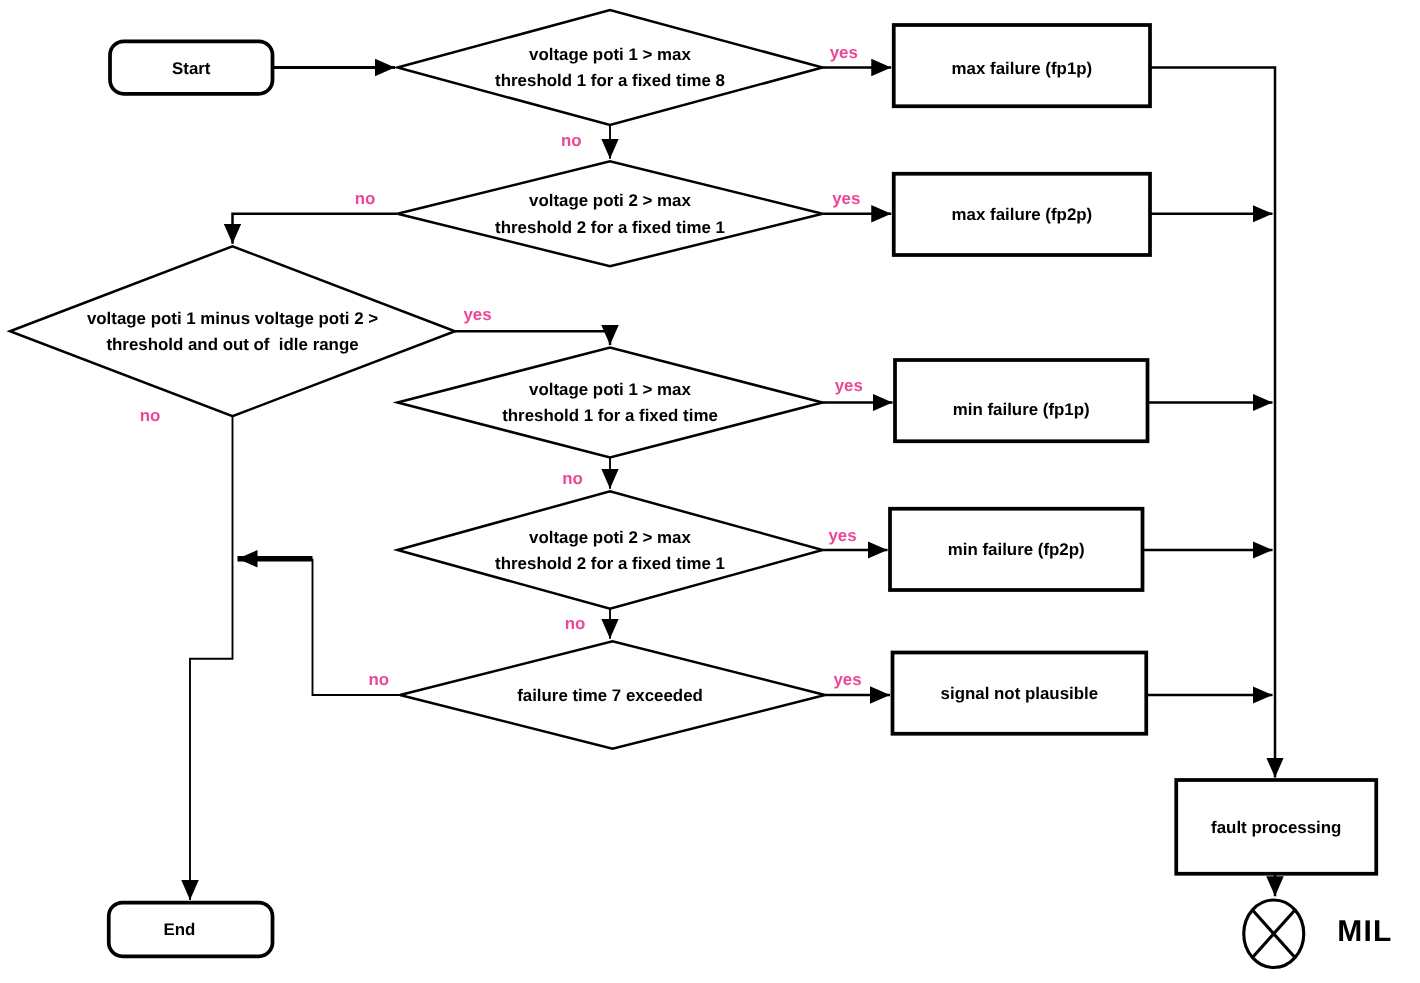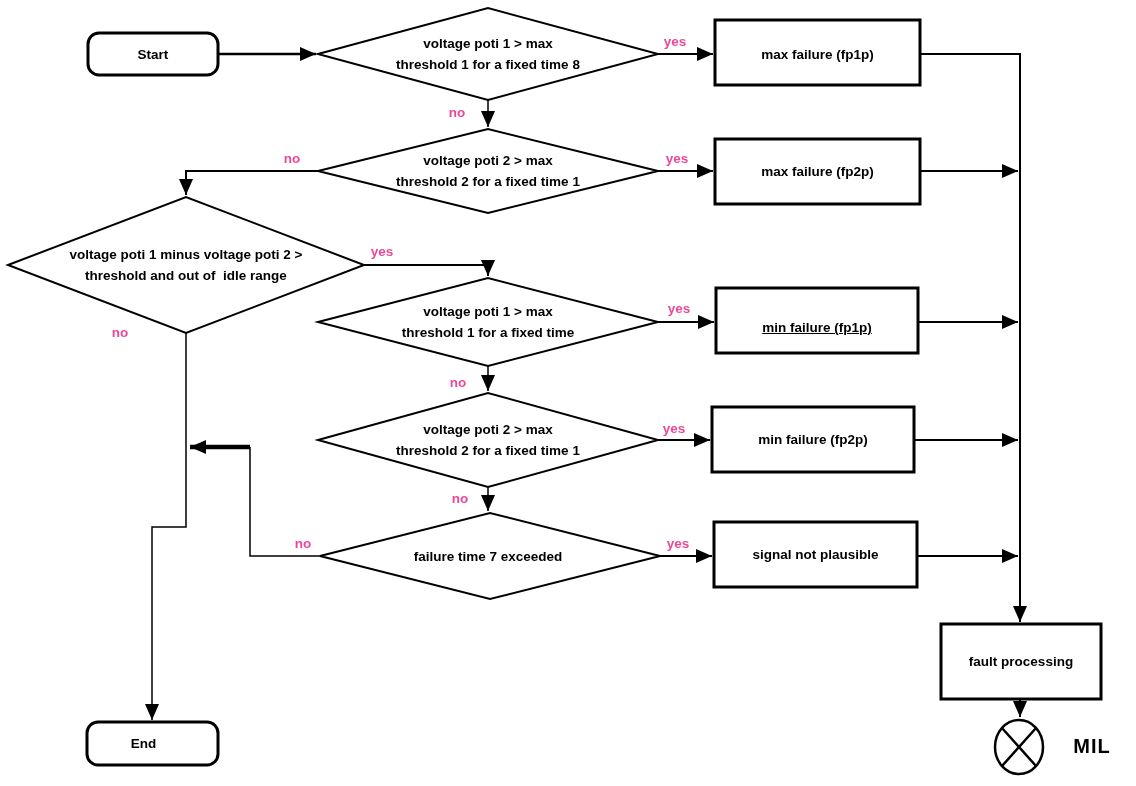--- a/index.html
+++ b/index.html
@@ -29,21 +29,21 @@
   .elbl {
     position: absolute;
     font-weight: bold;
     font-size: 13.5px;
     line-height: 16px;
     color: #ec4899;
     text-align: center;
     white-space: pre;
     pointer-events: none;
   }
-  .mil { font-size: 20px; line-height: 26px; letter-spacing: 1px; }
+  .mil { font-size: 24px; line-height: 26px; letter-spacing: 1px; }
 </style>
 </head>
 <body>
 
 <div id="canvas">
 
   <svg width="1136" height="786" viewBox="0 0 1136 786">
     <defs>
       <marker id="ah" markerUnits="userSpaceOnUse" markerWidth="18" markerHeight="14" refX="16" refY="7" orient="auto">
         <path d="M0,0 L16,7 L0,14 Z" fill="#000000"></path>
@@ -141,21 +141,21 @@
   <div class="lbl" style="left:16px; top:243px; width:340px; height:44px;">
     <span>voltage poti 1 minus voltage poti 2 &gt;</span>
     <span>threshold and out of  idle range</span>
   </div>
 
   <div class="lbl" style="left:338px; top:300px; width:300px; height:44px;">
     <span>voltage poti 1 &gt; max</span>
     <span>threshold 1 for a fixed time</span>
   </div>
 
-  <div class="lbl" style="left:716px; top:288px; width:202px; height:79px;text-decoration:underline;">
+  <div class="lbl" style="left:716px; top:288px; width:202px; height:79px;">
     <span>min failure (fp1p)</span>
   </div>
 
   <div class="lbl" style="left:338px; top:418px; width:300px; height:44px;">
     <span>voltage poti 2 &gt; max</span>
     <span>threshold 2 for a fixed time 1</span>
   </div>
 
   <div class="lbl" style="left:712px; top:407px; width:202px; height:65px;">
     <span>min failure (fp2p)</span>

